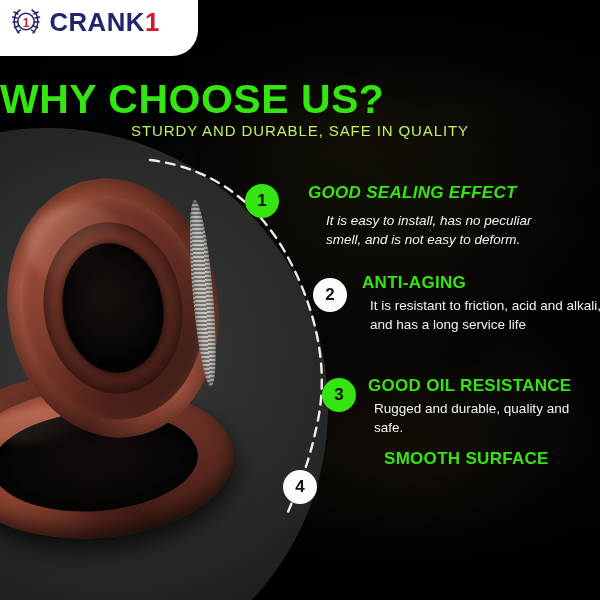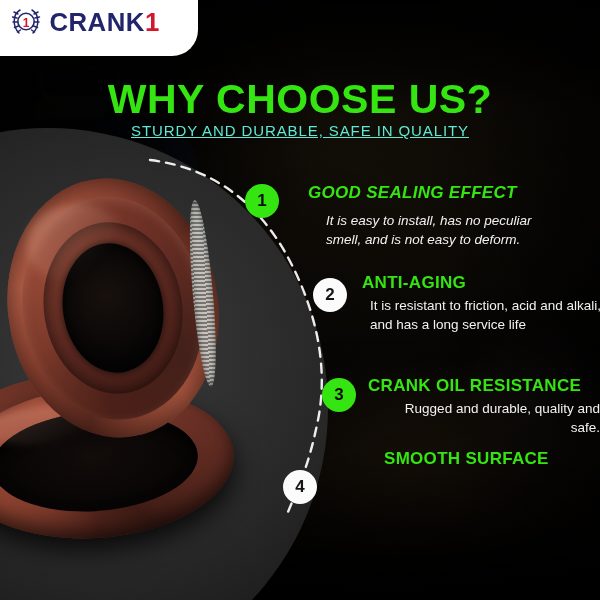--- a/index.html
+++ b/index.html
@@ -212,51 +212,50 @@
   .seal-stack {
     position:absolute; left:-48px; top:196px; width:250px; height:120px;
     border-radius:50%;
     background:conic-gradient(from 200deg,#3c1a14,#7a382a 80deg,#5e2a20 180deg,#2f150f 300deg,#3c1a14 360deg);
     transform:rotate(-6deg);
     opacity:.95;
   }
 
   
   .headline {
-    position:absolute; top:76px; left:0; width:600px; text-align:center;
+    position:absolute; top:76px; left:0; width:600px; text-align:left;
     font-size:41px; font-weight:700; letter-spacing:.5px;
     color:#35e512;
     z-index:20;
   }
   .subhead {
     position:absolute; top:122px; left:0; width:600px; text-align:center;
-    font-size:15px; letter-spacing:.9px; color:#5eead4; font-weight:400;
+    font-size:15px; letter-spacing:.9px; color:#bef264; font-weight:400;
     z-index:20;
-    text-decoration:underline;
   }
 
   
   .connector { position:absolute; left:0; top:0; width:600px; height:600px; z-index:14; pointer-events:none; }
 
   
   .feature { position:absolute; z-index:22; }
   .feature .f-title {
     font-size:17px; font-weight:700; color:#35e512; letter-spacing:.3px;
     margin-bottom:3px; white-space:nowrap;
   }
   .feature .f-body {
     font-size:13.5px; line-height:1.42; color:#f2f2f2; font-weight:400;
   }
 
   #feat-1 { left:308px; top:183px; width:262px;font-style:italic; }
   #feat-1 .f-body { padding-left:18px;margin-top:8px; }
   #feat-2 { left:362px; top:273px; width:240px; }
   #feat-2 .f-body { padding-left:8px; }
   #feat-3 { left:368px; top:376px; width:232px; }
-  #feat-3 .f-body { padding-left:6px;text-align:right; }
+  #feat-3 .f-body { padding-left:6px; }
   #feat-4 { left:342px; top:449px; width:256px;margin-left:42px; }
   #feat-4 .f-body { padding-left:4px; }
 
   
   .marker {
     position:absolute; z-index:24;
     width:34px; height:34px; border-radius:50%;
     display:flex; align-items:center; justify-content:center;
     font-size:17px; font-weight:700;
   }
@@ -351,20 +350,20 @@
 
   <div class="feature" id="feat-1">
     <div class="f-title">GOOD SEALING EFFECT</div>
     <div class="f-body">It is easy to install, has no peculiar smell, and is not easy to deform.</div>
   </div>
   <div class="feature" id="feat-2">
     <div class="f-title">ANTI-AGING</div>
     <div class="f-body">It is resistant to friction, acid and alkali, and has a long service life</div>
   </div>
   <div class="feature" id="feat-3">
-    <div class="f-title">CRANK OIL RESISTANCE</div>
+    <div class="f-title">GOOD OIL RESISTANCE</div>
     <div class="f-body">Rugged and durable, quality and safe.</div>
   </div>
   <div class="feature" id="feat-4">
     <div class="f-title">SMOOTH SURFACE</div>
   </div>
 
 </div>
 
 </body></html>

